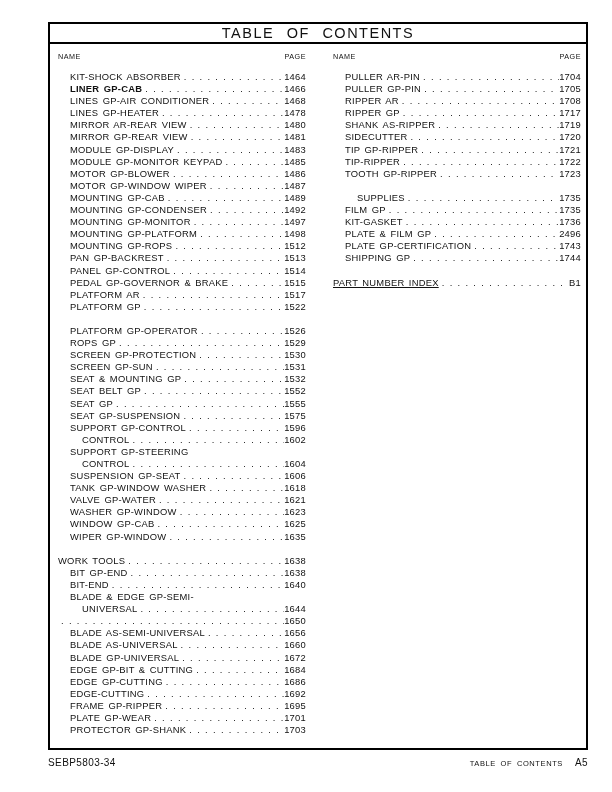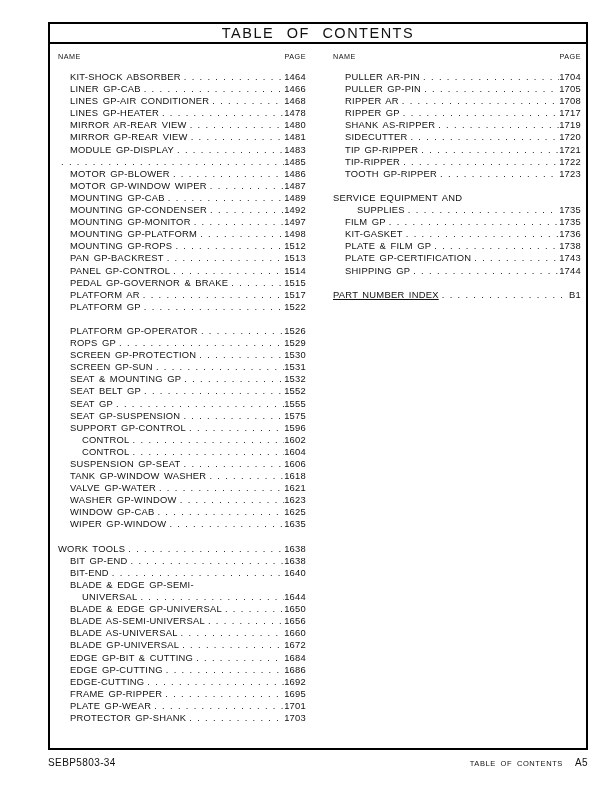--- a/index.html
+++ b/index.html
@@ -116,21 +116,21 @@
       <span>PAGE</span>
     </div>
 
     <div class="col col-left">
         <div class="trow">
           <span class="lbl" style="padding-left: 12px;">KIT-SHOCK ABSORBER</span>
           <span class="leader">. . . . . . . . . . . . . . . . . . . . . . . . . . . . . . . . . . . . . . . . . . . . . . . . . . . . . . . . . . . . . . . . . . . . . . </span>
           <span class="pg">1464</span>
         </div>
         <div class="trow">
-          <span class="lbl" style="padding-left: 12px;">LINER GP-CAB</span>
+          <span class="lbl" style="padding-left: 12px; font-weight: bold;">LINER GP-CAB</span>
           <span class="leader">. . . . . . . . . . . . . . . . . . . . . . . . . . . . . . . . . . . . . . . . . . . . . . . . . . . . . . . . . . . . . . . . . . . . . . </span>
           <span class="pg">1466</span>
         </div>
         <div class="trow">
           <span class="lbl" style="padding-left: 12px;">LINES GP-AIR CONDITIONER</span>
           <span class="leader">. . . . . . . . . . . . . . . . . . . . . . . . . . . . . . . . . . . . . . . . . . . . . . . . . . . . . . . . . . . . . . . . . . . . . . </span>
           <span class="pg">1468</span>
         </div>
         <div class="trow">
           <span class="lbl" style="padding-left: 12px;">LINES GP-HEATER</span>
@@ -146,20 +146,21 @@
           <span class="lbl" style="padding-left: 12px;">MIRROR GP-REAR VIEW</span>
           <span class="leader">. . . . . . . . . . . . . . . . . . . . . . . . . . . . . . . . . . . . . . . . . . . . . . . . . . . . . . . . . . . . . . . . . . . . . . </span>
           <span class="pg">1481</span>
         </div>
         <div class="trow">
           <span class="lbl" style="padding-left: 12px;">MODULE GP-DISPLAY</span>
           <span class="leader">. . . . . . . . . . . . . . . . . . . . . . . . . . . . . . . . . . . . . . . . . . . . . . . . . . . . . . . . . . . . . . . . . . . . . . </span>
           <span class="pg">1483</span>
         </div>
         <div class="trow">
+          <span class="lbl" style="padding-left: 12px;">MODULE GP-MONITOR KEYPAD</span>
           <span class="leader">. . . . . . . . . . . . . . . . . . . . . . . . . . . . . . . . . . . . . . . . . . . . . . . . . . . . . . . . . . . . . . . . . . . . . . </span>
           <span class="pg">1485</span>
         </div>
         <div class="trow">
           <span class="lbl" style="padding-left: 12px;">MOTOR GP-BLOWER</span>
           <span class="leader">. . . . . . . . . . . . . . . . . . . . . . . . . . . . . . . . . . . . . . . . . . . . . . . . . . . . . . . . . . . . . . . . . . . . . . </span>
           <span class="pg">1486</span>
         </div>
         <div class="trow">
           <span class="lbl" style="padding-left: 12px;">MOTOR GP-WINDOW WIPER</span>
@@ -265,20 +266,23 @@
           <span class="lbl" style="padding-left: 12px;">SUPPORT GP-CONTROL</span>
           <span class="leader">. . . . . . . . . . . . . . . . . . . . . . . . . . . . . . . . . . . . . . . . . . . . . . . . . . . . . . . . . . . . . . . . . . . . . . </span>
           <span class="pg">1596</span>
         </div>
         <div class="trow">
           <span class="lbl" style="padding-left: 24px;">CONTROL</span>
           <span class="leader">. . . . . . . . . . . . . . . . . . . . . . . . . . . . . . . . . . . . . . . . . . . . . . . . . . . . . . . . . . . . . . . . . . . . . . </span>
           <span class="pg">1602</span>
         </div>
         <div class="trow">
+          <span class="lbl" style="padding-left: 12px;">SUPPORT GP-STEERING</span>
+        </div>
+        <div class="trow">
           <span class="lbl" style="padding-left: 24px;">CONTROL</span>
           <span class="leader">. . . . . . . . . . . . . . . . . . . . . . . . . . . . . . . . . . . . . . . . . . . . . . . . . . . . . . . . . . . . . . . . . . . . . . </span>
           <span class="pg">1604</span>
         </div>
         <div class="trow">
           <span class="lbl" style="padding-left: 12px;">SUSPENSION GP-SEAT</span>
           <span class="leader">. . . . . . . . . . . . . . . . . . . . . . . . . . . . . . . . . . . . . . . . . . . . . . . . . . . . . . . . . . . . . . . . . . . . . . </span>
           <span class="pg">1606</span>
         </div>
         <div class="trow">
@@ -324,21 +328,20 @@
         </div>
         <div class="trow">
           <span class="lbl" style="padding-left: 12px;">BLADE &amp; EDGE GP-SEMI-</span>
         </div>
         <div class="trow">
           <span class="lbl" style="padding-left: 24px;">UNIVERSAL</span>
           <span class="leader">. . . . . . . . . . . . . . . . . . . . . . . . . . . . . . . . . . . . . . . . . . . . . . . . . . . . . . . . . . . . . . . . . . . . . . </span>
           <span class="pg">1644</span>
         </div>
         <div class="trow">
-          <span class="lbl" style="padding-left: 12px;">BLADE &amp; EDGE GP-UNIVERSAL</span>
           <span class="leader">. . . . . . . . . . . . . . . . . . . . . . . . . . . . . . . . . . . . . . . . . . . . . . . . . . . . . . . . . . . . . . . . . . . . . . </span>
           <span class="pg">1650</span>
         </div>
         <div class="trow">
           <span class="lbl" style="padding-left: 12px;">BLADE AS-SEMI-UNIVERSAL</span>
           <span class="leader">. . . . . . . . . . . . . . . . . . . . . . . . . . . . . . . . . . . . . . . . . . . . . . . . . . . . . . . . . . . . . . . . . . . . . . </span>
           <span class="pg">1656</span>
         </div>
         <div class="trow">
           <span class="lbl" style="padding-left: 12px;">BLADE AS-UNIVERSAL</span>
@@ -422,41 +425,38 @@
           <span class="leader">. . . . . . . . . . . . . . . . . . . . . . . . . . . . . . . . . . . . . . . . . . . . . . . . . . . . . . . . . . . . . . . . . . . . . . </span>
           <span class="pg">1722</span>
         </div>
         <div class="trow">
           <span class="lbl" style="padding-left: 12px;">TOOTH GP-RIPPER</span>
           <span class="leader">. . . . . . . . . . . . . . . . . . . . . . . . . . . . . . . . . . . . . . . . . . . . . . . . . . . . . . . . . . . . . . . . . . . . . . </span>
           <span class="pg">1723</span>
         </div>
         <div class="trow"></div>
         <div class="trow">
-          <span class="lbl" style="padding-left: 0px;">SERVICE EQUIPMENT AND</span>
-        </div>
-        <div class="trow">
           <span class="lbl" style="padding-left: 24px;">SUPPLIES</span>
           <span class="leader">. . . . . . . . . . . . . . . . . . . . . . . . . . . . . . . . . . . . . . . . . . . . . . . . . . . . . . . . . . . . . . . . . . . . . . </span>
           <span class="pg">1735</span>
         </div>
         <div class="trow">
           <span class="lbl" style="padding-left: 12px;">FILM GP</span>
           <span class="leader">. . . . . . . . . . . . . . . . . . . . . . . . . . . . . . . . . . . . . . . . . . . . . . . . . . . . . . . . . . . . . . . . . . . . . . </span>
           <span class="pg">1735</span>
         </div>
         <div class="trow">
           <span class="lbl" style="padding-left: 12px;">KIT-GASKET</span>
           <span class="leader">. . . . . . . . . . . . . . . . . . . . . . . . . . . . . . . . . . . . . . . . . . . . . . . . . . . . . . . . . . . . . . . . . . . . . . </span>
           <span class="pg">1736</span>
         </div>
         <div class="trow">
           <span class="lbl" style="padding-left: 12px;">PLATE &amp; FILM GP</span>
           <span class="leader">. . . . . . . . . . . . . . . . . . . . . . . . . . . . . . . . . . . . . . . . . . . . . . . . . . . . . . . . . . . . . . . . . . . . . . </span>
-          <span class="pg">1738</span>
+          <span class="pg">2496</span>
         </div>
         <div class="trow">
           <span class="lbl" style="padding-left: 12px;">PLATE GP-CERTIFICATION</span>
           <span class="leader">. . . . . . . . . . . . . . . . . . . . . . . . . . . . . . . . . . . . . . . . . . . . . . . . . . . . . . . . . . . . . . . . . . . . . . </span>
           <span class="pg">1743</span>
         </div>
         <div class="trow">
           <span class="lbl" style="padding-left: 12px;">SHIPPING GP</span>
           <span class="leader">. . . . . . . . . . . . . . . . . . . . . . . . . . . . . . . . . . . . . . . . . . . . . . . . . . . . . . . . . . . . . . . . . . . . . . </span>
           <span class="pg">1744</span>

